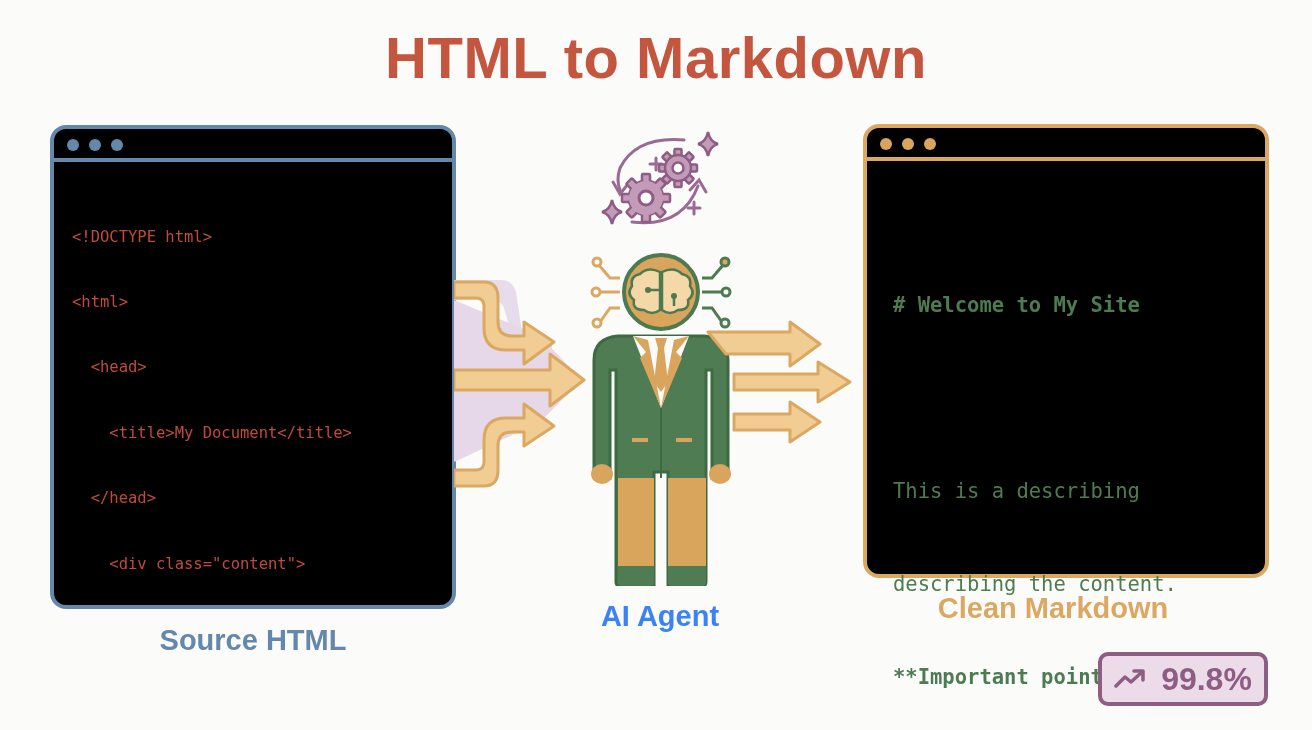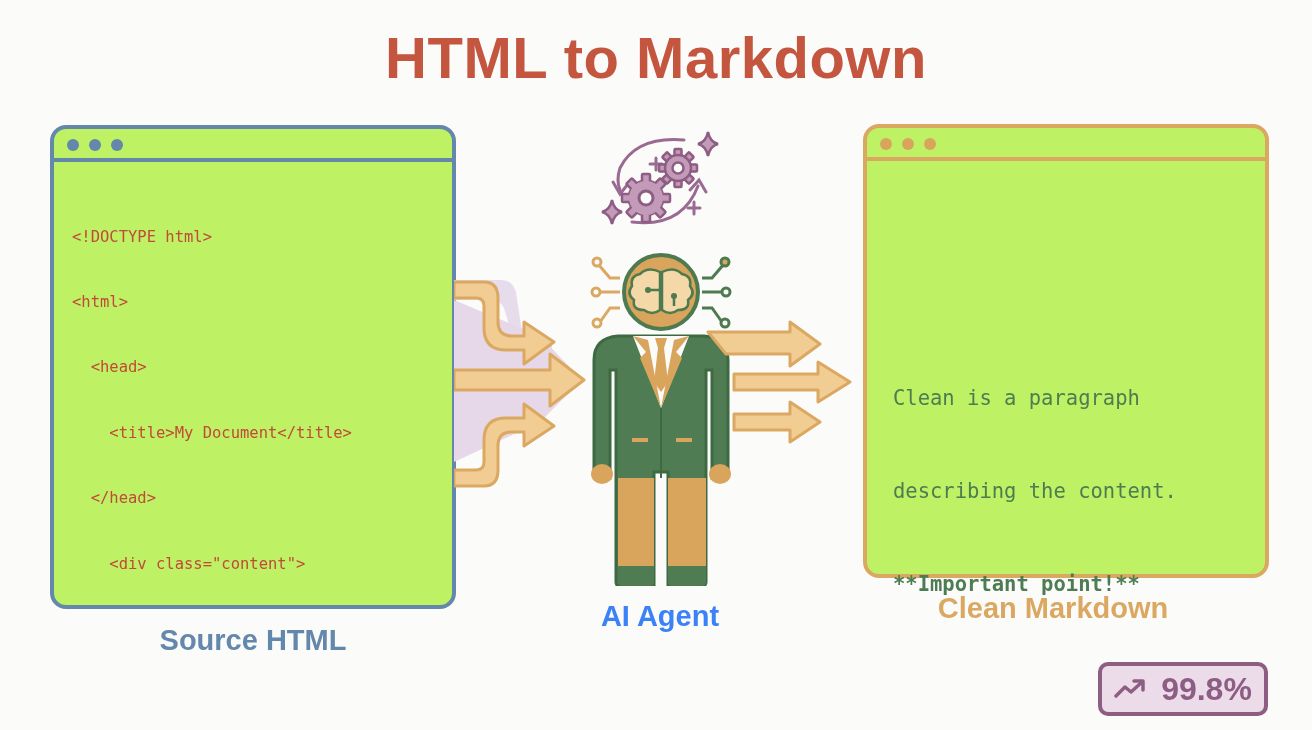--- a/index.html
+++ b/index.html
@@ -6,21 +6,21 @@
   body {
     width:1312px; height:730px; overflow:hidden; position:relative;
     background:#fbfbfa;
     font-family:"Liberation Sans", sans-serif;
   }
   .title {
     position:absolute; left:0; right:0; top:24px; text-align:center;
     font-size:58px; font-weight:700; color:#c4563f; letter-spacing:0.5px;
   }
   .window {
-    position:absolute; background:#bef264; border-radius:16px; box-sizing:border-box;
+    position:absolute; background:#000000; border-radius:16px; box-sizing:border-box;
   }
   .win-src { left:50px; top:125px; width:406px; height:484px; border:4px solid #6388ab; }
   .win-md  { left:863px; top:124px; width:406px; height:454px; border:4px solid #dba862; }
   .win-bar { height:33px; box-sizing:border-box; position:relative; }
   .win-src .win-bar { border-bottom:4px solid #6388ab; }
   .win-md  .win-bar { border-bottom:4px solid #dba862; }
   .dots { position:absolute; left:13px; top:10px; display:flex; gap:10px; }
   .dot { width:12px; height:12px; border-radius:50%; }
   .win-src .dot { background:#6388ab; }
   .win-md  .dot { background:#d9a45b; }
@@ -36,21 +36,21 @@
   .code-md .line { height:31px; }
   .code-md .bold { font-weight:700; }
   .caption { position:absolute; font-size:29px; font-weight:700; text-align:center; }
   .cap-src { left:50px; width:406px; top:624px; color:#6388ab; }
   .cap-agent { left:560px; width:200px; top:600px; color:#3b82f6; }
   .cap-md { left:850px; width:406px; top:592px; color:#dba862; }
   .badge {
     position:absolute; left:1098px; top:652px; width:170px; height:54px; box-sizing:border-box;
     border:4px solid #8d5d83; border-radius:10px; background:#ecdcea;
     display:flex; align-items:center; justify-content:center; gap:15px;
-    color:#8d5d83; font-size:32px; font-weight:700;margin-top:10px;
+    color:#8d5d83; font-size:32px; font-weight:700;
   }
   .badge svg { width:32px; height:22px; }
   .abs { position:absolute; }
 </style>
 </head>
 <body>
 
 <div class="title">HTML to Markdown</div>
 
 <div class="window win-src">
@@ -193,22 +193,23 @@
 
 <div class="window win-md">
   <div class="win-bar">
     <div class="dots">
       <span class="dot"></span>
       <span class="dot"></span>
       <span class="dot"></span>
     </div>
   </div>
   <div class="code code-md">
+    <div class="line bold"># Welcome to My Site</div>
     <div class="line"></div>
-    <div class="line">Clean is a paragraph</div>
+    <div class="line">This is a describing</div>
     <div class="line">describing the content.</div>
     <div class="line bold">**Important point!**</div>
     
     
     
   </div>
 </div>
 <div class="caption cap-md">Clean Markdown</div>
 
 <div class="badge">

